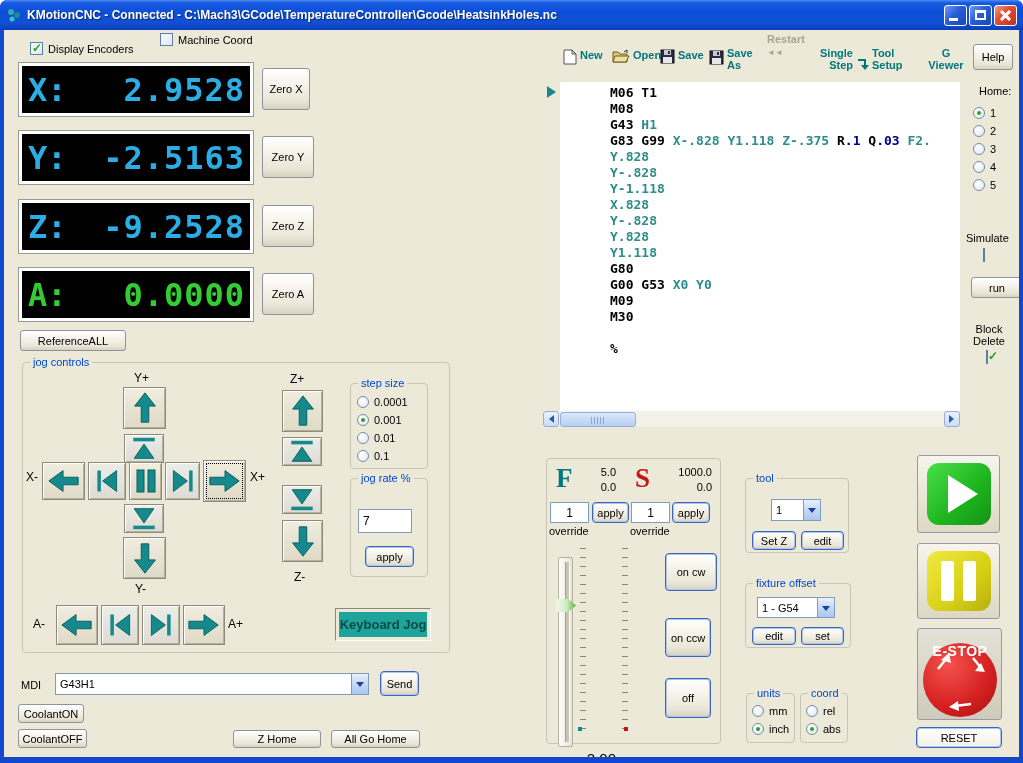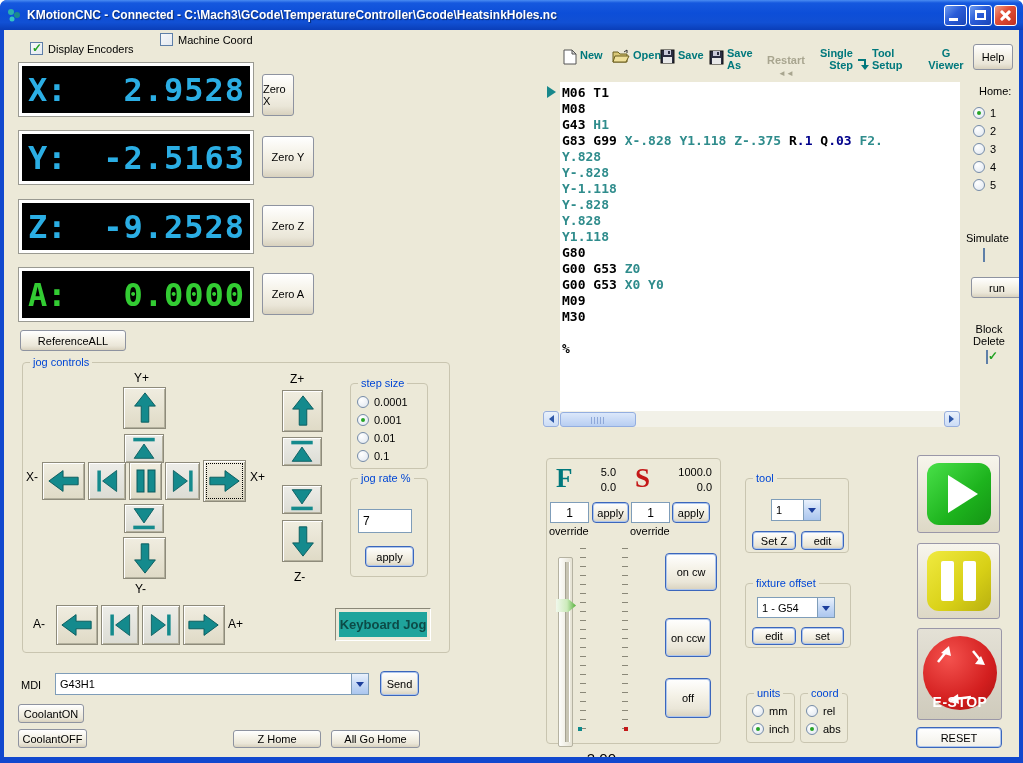--- a/index.html
+++ b/index.html
@@ -46,21 +46,21 @@
   .combo-btn { margin-left:auto; width:17px; align-self:stretch; background:linear-gradient(180deg,#E9F1FC,#C6D9F5 50%,#ABC6EE); border-left:1px solid #7F9DB9; display:flex; align-items:center; justify-content:center; }
   .combo-arrow { width:0; height:0; border:4px solid transparent; border-top:5px solid #1C3E9C; margin-top:5px; }
   .tb-item { display:flex; align-items:flex-start; gap:3px; }
   .tb-label { color:#00787C; font-weight:bold; font-size:11px; line-height:12px; }
   .tb-label.gray { color:#A8A58F; }
   .kbjog-outer { border:1px solid; border-color:#8A8878 #FFF #FFF #8A8878; padding:3px; background:#ECE9D8; }
   .kbjog { width:100%; height:100%; background:#1FA49C; color:#0C4B47; font-weight:bold; font-size:13px; display:flex; align-items:center; justify-content:center; }
   .gcode-box { background:#ECE9D8; }
   .gcode-white { position:absolute; left:17px; right:0; top:0; bottom:16px; background:#fff; overflow:hidden; }
   .gcode-lines { padding:3px 0 0 2px; font-family:"DejaVu Sans Mono", monospace; font-weight:bold; font-size:13px; }
-  .gline { min-height:16px; line-height:16px; white-space:pre; }
+  .gline { min-height:16px; line-height:16px; white-space:pre;margin-left:48px; }
   .gmarker { position:absolute; left:4px; top:4px; width:0; height:0; border:6px solid transparent; border-left:9px solid #18888B; }
   .hscroll { position:absolute; left:0; right:0; bottom:0; height:16px; background:#F2F1E8; display:flex; align-items:center; }
   .sb-btn { width:16px; height:16px; background:linear-gradient(180deg,#EAF1FB,#CCDCF6); border:1px solid #97AEDC; border-radius:3px; display:flex; align-items:center; justify-content:center; flex:none; }
   .sb-thumb { width:76px; height:15px; margin-left:1px; background:linear-gradient(180deg,#DCE8FA,#B8CEF2); border:1px solid #93AEE0; border-radius:3px; position:relative; }
   .sb-thumb::after { content:""; position:absolute; left:30px; top:4px; width:14px; height:7px;
      background:repeating-linear-gradient(90deg,#8FA8D8 0 1px,transparent 1px 3px); }
   .tri-left { width:0; height:0; border:4px solid transparent; border-right:5px solid #2E57A8; margin-right:3px; }
   .tri-right { width:0; height:0; border:4px solid transparent; border-left:5px solid #2E57A8; margin-left:3px; }
   .fletter { font-size:27px; font-weight:bold; color:#00787C; font-family:"Liberation Serif",serif; }
   .sletter { font-size:27px; font-weight:bold; color:#C41818; font-family:"Liberation Serif",serif; }
@@ -74,22 +74,22 @@
   .scale-label { position:absolute; right:0; font-size:15px; color:#000; }
   .scale-label:nth-child(1){top:3px} .scale-label:nth-child(2){top:16px} .scale-label:nth-child(3){top:42px}
   .scale-label:nth-child(4){top:61px} .scale-label:nth-child(5){top:80px} .scale-label:nth-child(6){top:96px}
   .scale-label:nth-child(7){top:113px} .scale-label:nth-child(8){top:135px} .scale-label:nth-child(9){top:153px}
   .scale-label:nth-child(10){top:180px}
   .bigbtn { background:linear-gradient(180deg,#F7F5EC,#DDD8C6); border:1px solid #9A97A8; border-radius:3px; display:flex; align-items:center; justify-content:center; }
   .play-inner { width:64px; height:62px; border-radius:12px; background:linear-gradient(135deg,#49E049,#1DB31D 60%,#149414); display:flex; align-items:center; justify-content:center; }
   .play-tri { width:0; height:0; border-left:30px solid #fff; border-top:19px solid transparent; border-bottom:19px solid transparent; margin-left:8px; }
   .pause-inner { width:64px; height:60px; border-radius:12px; background:linear-gradient(135deg,#F0EA40,#D8D016 60%,#B8B010); display:flex; align-items:center; justify-content:center; gap:9px; }
   .pause-bar { width:13px; height:40px; background:#fff; border-radius:2px; }
-  .estop-circle { position:absolute; left:5px; top:7px; width:74px; height:74px; border-radius:50%;
-    background:radial-gradient(circle at 35% 30%, #F4524E, #D31F1F 60%, #A81010); display:flex; align-items:flex-end; justify-content:center; }
+  .estop-circle { position:absolute; left:5px; top:14px; width:74px; height:74px; border-radius:50%;
+    background:radial-gradient(circle at 35% 30%, #F4524E, #D31F1F 60%, #A81010); display:flex; align-items:flex-start; justify-content:center; }
   .estop-text { color:#fff; font-weight:bold; font-size:14px; letter-spacing:0.5px; }
   .gcode-scroll-track { flex:1; }
   svg { display:block; }
 </style>
 </head>
 <body>
 
 <div class="window">
   <div class="titlebar">
     <span>
@@ -144,21 +144,21 @@
           <span class="axis cyan">Z:</span>
           <span class="val cyan">-9.2528</span>
         </div>
     </div>
     <div class="abs dro" style="left:14px;top:237px">
       <div class="dro-screen">
           <span class="axis grn">A:</span>
           <span class="val grn">0.0000</span>
         </div>
     </div>
-    <div class="abs btn" style="left:258px;top:44px;width:32px;height:42px">Zero X</div>
+    <div class="abs btn" style="left:258px;top:38px;width:48px;height:42px">Zero X</div>
     <div class="abs btn" style="left:258px;top:106px;width:52px;height:42px">Zero Y</div>
     <div class="abs btn" style="left:258px;top:175px;width:52px;height:42px">Zero Z</div>
     <div class="abs btn" style="left:258px;top:243px;width:52px;height:42px">Zero A</div>
     <div class="abs btn" style="left:16px;top:300px;width:106px;height:21px">ReferenceALL</div>
 
     
     <div class="abs group" style="left:18px;top:332px;width:428px;height:291px">
       <span class="group-label">jog controls</span>
     </div>
     <span class="abs axlbl" style="left:130px;top:341px">Y+</span>
@@ -346,21 +346,21 @@
     </div>
     <div class="abs tb-item" style="left:705px;top:17px">
       <svg width="15" height="15" viewBox="0 0 15 15" style="margin-top:3px">
           <rect x="1" y="1" width="13" height="13" fill="#2A2C40" stroke="#111"></rect>
           <rect x="4" y="1" width="7" height="5" fill="#C8C8D8"></rect>
           <rect x="8" y="2" width="2" height="3" fill="#2A2C40"></rect>
           <rect x="3" y="8" width="9" height="6" fill="#E8E8E8"></rect>
         </svg>
       <span class="tb-label" style="width:33px">Save As</span>
     </div>
-    <div class="abs" style="left:763px;top:24px;text-align:center">
+    <div class="abs" style="left:763px;top:3px;">
       <span class="tb-label gray">Restart</span><br>
       <span class="tb-label gray" style="font-size:8px">◄◄</span>
     </div>
     <div class="abs tb-item" style="left:811px;top:17px">
       <span class="tb-label" style="width:38px;text-align:right">Single Step</span>
       <svg width="14" height="14" viewBox="0 0 14 14" style="margin-top:10px">
           <polyline points="2,3 9,3 9,8" fill="none" stroke="#00787C" stroke-width="2"></polyline>
           <polygon points="5,8 13,8 9,13" fill="#00787C"></polygon>
         </svg>
     </div>
@@ -377,25 +377,25 @@
       <span class="gmarker"></span>
       <div class="gcode-white">
         <div class="gcode-lines">
             <div class="gline"><span style="color: rgb(0, 0, 0);">M06 T1</span></div>
             <div class="gline"><span style="color: rgb(0, 0, 0);">M08</span></div>
             <div class="gline"><span style="color: rgb(0, 0, 0);">G43 </span><span style="color: rgb(47, 140, 140);">H1</span></div>
             <div class="gline"><span style="color: rgb(0, 0, 0);">G83 G99 </span><span style="color: rgb(47, 140, 140);">X-.828 Y1.118 Z-.375 </span><span style="color: rgb(0, 0, 0);">R</span><span style="color: rgb(0, 0, 139);">.1 </span><span style="color: rgb(0, 0, 0);">Q</span><span style="color: rgb(0, 0, 139);">.03 </span><span style="color: rgb(47, 140, 140);">F2.</span></div>
             <div class="gline"><span style="color: rgb(47, 140, 140);">Y.828</span></div>
             <div class="gline"><span style="color: rgb(47, 140, 140);">Y-.828</span></div>
             <div class="gline"><span style="color: rgb(47, 140, 140);">Y-1.118</span></div>
+            <div class="gline"><span style="color: rgb(47, 140, 140);">X.828</span></div>
             <div class="gline"><span style="color: rgb(47, 140, 140);">Y-.828</span></div>
             <div class="gline"><span style="color: rgb(47, 140, 140);">Y.828</span></div>
             <div class="gline"><span style="color: rgb(47, 140, 140);">Y1.118</span></div>
             <div class="gline"><span style="color: rgb(0, 0, 0);">G80</span></div>
-            <div class="gline"><span style="color: rgb(0, 0, 0);">G00 G53 </span><span style="color: rgb(47, 140, 140);">Z0</span></div>
             <div class="gline"><span style="color: rgb(0, 0, 0);">G00 G53 </span><span style="color: rgb(47, 140, 140);">X0 Y0</span></div>
             <div class="gline"><span style="color: rgb(0, 0, 0);">M09</span></div>
             <div class="gline"><span style="color: rgb(0, 0, 0);">M30</span></div>
             <div class="gline"><span style="color: rgb(0, 0, 0);"></span></div>
             <div class="gline"><span style="color: rgb(0, 0, 0);">%</span></div>
           </div>
       </div>
       <div class="hscroll">
         <span class="sb-btn">
             <span class="tri-left"></span>

